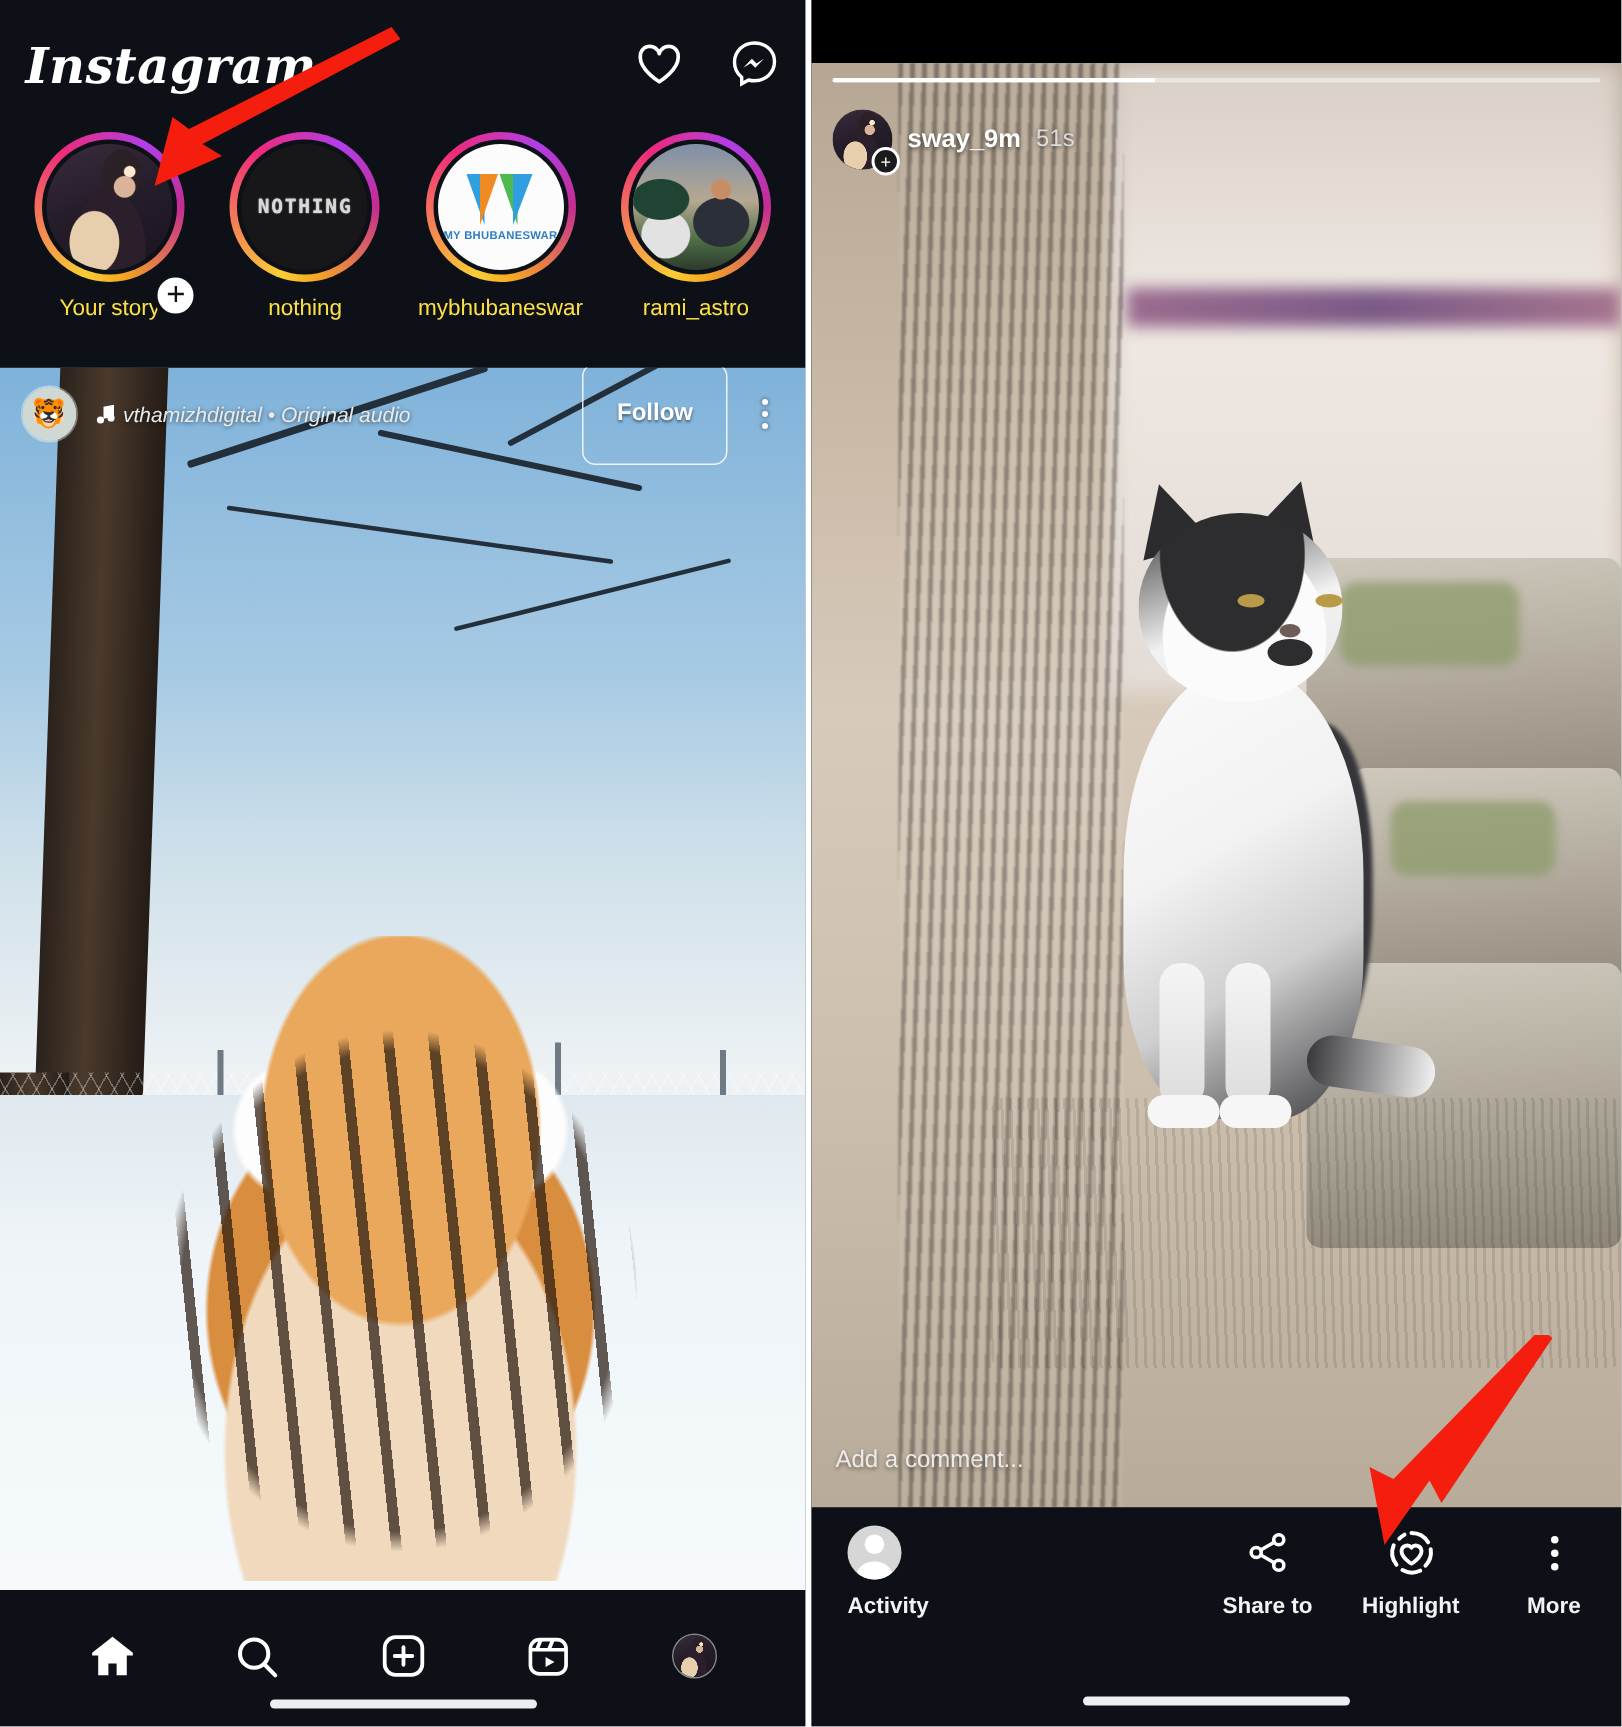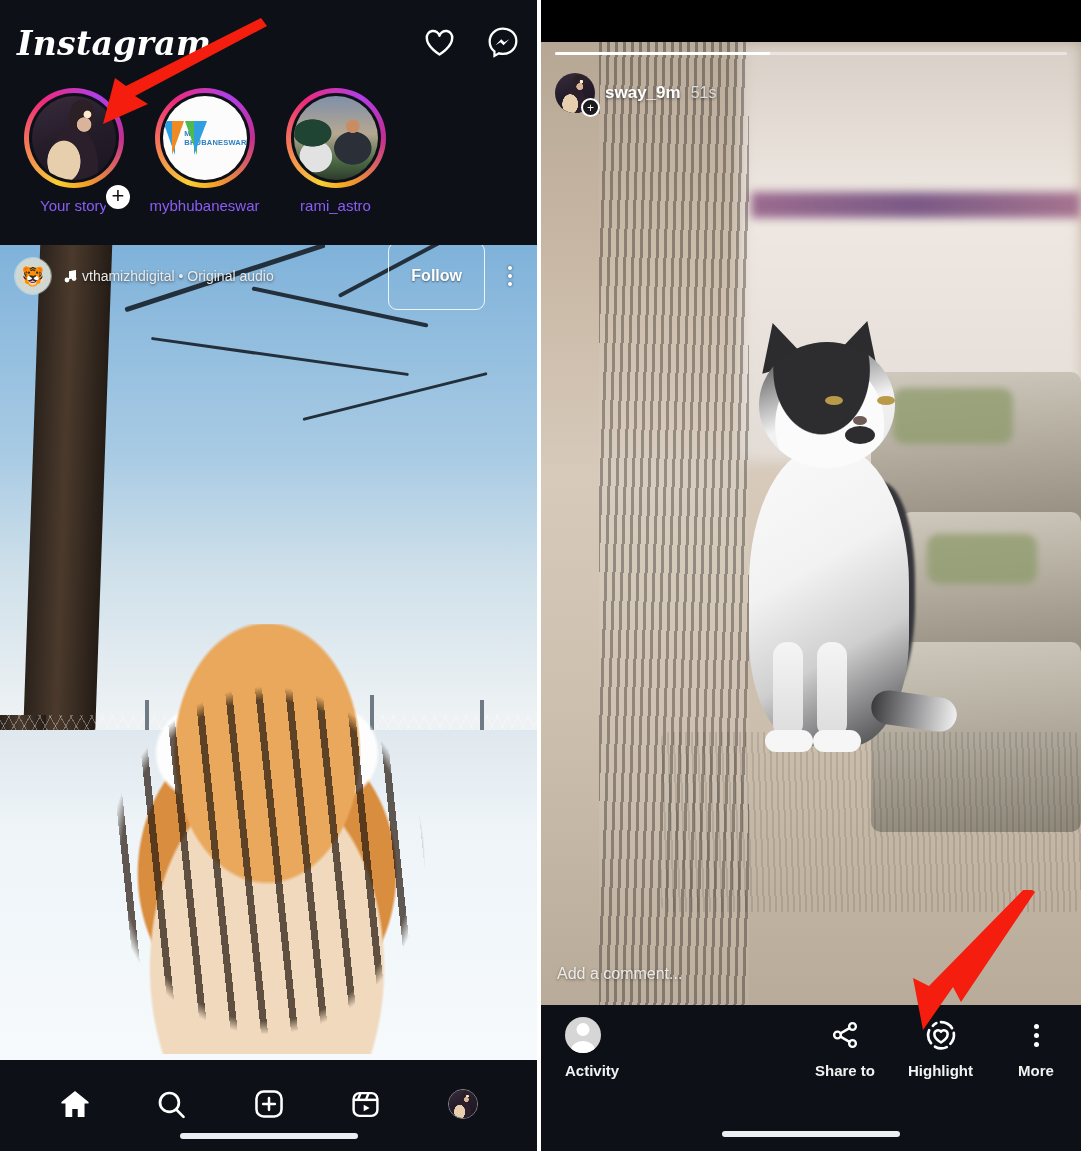--- a/index.html
+++ b/index.html
@@ -25,21 +25,21 @@
   
   .story-tray { position:absolute; left:0; top:88px; width:537px; height:150px;
                 display:flex; gap:0; padding:0 8px; }
   .story { width:131px; display:flex; flex-direction:column; align-items:center; position:relative; }
   .ring { width:100px; height:100px; border-radius:50%; position:relative;
           background:conic-gradient(from 200deg,#f9ce34 0deg,#ee2a7b 120deg,#b13ee8 190deg,#c42d91 250deg,#f5a623 330deg,#f9ce34 360deg);
           display:flex; align-items:center; justify-content:center; }
   .ring-inner { width:90px; height:90px; border-radius:50%; background:#0d1117;
                 display:flex; align-items:center; justify-content:center; }
   .av { width:84px; height:84px; border-radius:50%; overflow:hidden; position:relative; }
-  .story-label { margin-top:9px; font-size:15px; color:#8b5cf6; white-space:nowrap;
+  .story-label { margin-top:9px; font-size:15px; color:#fde047; white-space:nowrap;
                  overflow:hidden; text-overflow:ellipsis; max-width:128px; }
   .plus-badge { position:absolute; right:6px; bottom:26px; width:30px; height:30px;
                 border-radius:50%; background:#fff; border:3px solid #0d1117;
                 display:flex; align-items:center; justify-content:center;
                 font-size:22px; line-height:0; color:#111; font-weight:400; z-index:4; }
   .plus-badge span { display:block; margin-top:-2px; }
 
   
   .art-selfie { position:absolute; inset:0;
     background:
@@ -48,21 +48,21 @@
       radial-gradient(ellipse at 60% 24%, #2b2026 0 18%, transparent 19%),
       radial-gradient(ellipse at 38% 78%, #e7cfae 0 22%, transparent 23%),
       radial-gradient(ellipse at 50% 85%, #2a1f2a 0 40%, transparent 41%),
       linear-gradient(160deg,#3a2c3c 0%,#261d2b 45%,#1a1420 100%); }
   .art-nothing { position:absolute; inset:0; background:#17171a;
     display:flex; align-items:center; justify-content:center; }
   .nothing-word { font-family:"DejaVu Sans Mono", monospace; font-size:13px;
     letter-spacing:1.2px; color:#d8d8d8; font-weight:700;
     text-shadow:0 0 1px #fff; }
   .art-mb { position:absolute; inset:0; background:#fcfcfc;
-    display:flex; flex-direction:row; align-items:center; justify-content:center; gap:2px; }
+    display:flex; flex-direction:column; align-items:center; justify-content:center; gap:2px; }
   .mb-m { width:46px; height:34px; position:relative; }
   .mb-m i { position:absolute; display:block; }
   .mb-m .s1 { left:0;  top:0; width:0; height:0; border-left:12px solid transparent;
               border-right:0 solid transparent; border-top:34px solid #2f9fe0; }
   .mb-m .s2 { left:9px; top:0; width:0; height:0; border-left:0 solid transparent;
               border-right:12px solid transparent; border-top:34px solid #ef8b22; }
   .mb-m .s3 { left:22px; top:0; width:0; height:0; border-left:12px solid transparent;
               border-right:0 solid transparent; border-top:34px solid #4fb84f; }
   .mb-m .s4 { left:31px; top:0; width:0; height:0; border-left:0 solid transparent;
               border-right:13px solid transparent; border-top:34px solid #2f9fe0; }
@@ -107,21 +107,21 @@
     -webkit-mask-image:radial-gradient(ellipse at 50% 55%, #000 0 48%, transparent 52%);
             mask-image:radial-gradient(ellipse at 50% 55%, #000 0 48%, transparent 52%); }
 
   .post-header { position:absolute; left:0; top:245px; width:537px; height:62px;
                  display:flex; align-items:center; padding:0 14px; z-index:5; }
   .ph-av { width:38px; height:38px; border-radius:50%; overflow:hidden; flex:0 0 38px;
            position:relative; border:1px solid rgba(255,255,255,.4); }
   .ph-text { margin-left:12px; display:flex; flex-direction:column; gap:2px; flex:1; }
   .ph-name { font-size:17px; font-weight:700; color:#fff; text-shadow:0 1px 3px rgba(0,0,0,.6); }
   .ph-audio { font-size:14px; color:#eaeaea; display:flex; align-items:center; gap:5px;
-              text-shadow:0 1px 3px rgba(0,0,0,.6); }
+              text-shadow:0 1px 3px rgba(0,0,0,.6);font-style:italic; }
   .follow-btn { border:1px solid rgba(255,255,255,.85); border-radius:9px;
                 padding:24px 22px; color:#fff; font-size:16px; font-weight:600;
                 text-shadow:0 1px 2px rgba(0,0,0,.5); background:transparent; }
   .kebab { width:26px; display:flex; flex-direction:column; align-items:center; gap:4px;
            margin-left:12px; }
   .kebab i { width:4px; height:4px; border-radius:50%; background:#fff; display:block;
              box-shadow:0 0 3px rgba(0,0,0,.6); }
 
   
   .bottom-nav { position:absolute; left:0; bottom:0; width:537px; height:91px;
@@ -287,20 +287,32 @@
                 <div class="art-selfie"></div>
               </div>
             </div>
           </div>
           <div class="plus-badge">
             <span>+</span>
           </div>
           <div class="story-label">Your story</div>
         </div>
 
+        <div class="story">
+          <div class="ring">
+            <div class="ring-inner">
+              <div class="av">
+                <div class="art-nothing">
+                  <span class="nothing-word">NOTHING</span>
+                </div>
+              </div>
+            </div>
+          </div>
+          <div class="story-label">nothing</div>
+        </div>
 
         <div class="story">
           <div class="ring">
             <div class="ring-inner">
               <div class="av">
                 <div class="art-mb">
                   <div class="mb-m">
                     <i class="s1"></i>
                       <i class="s2"></i>
                       <i class="s3"></i>

